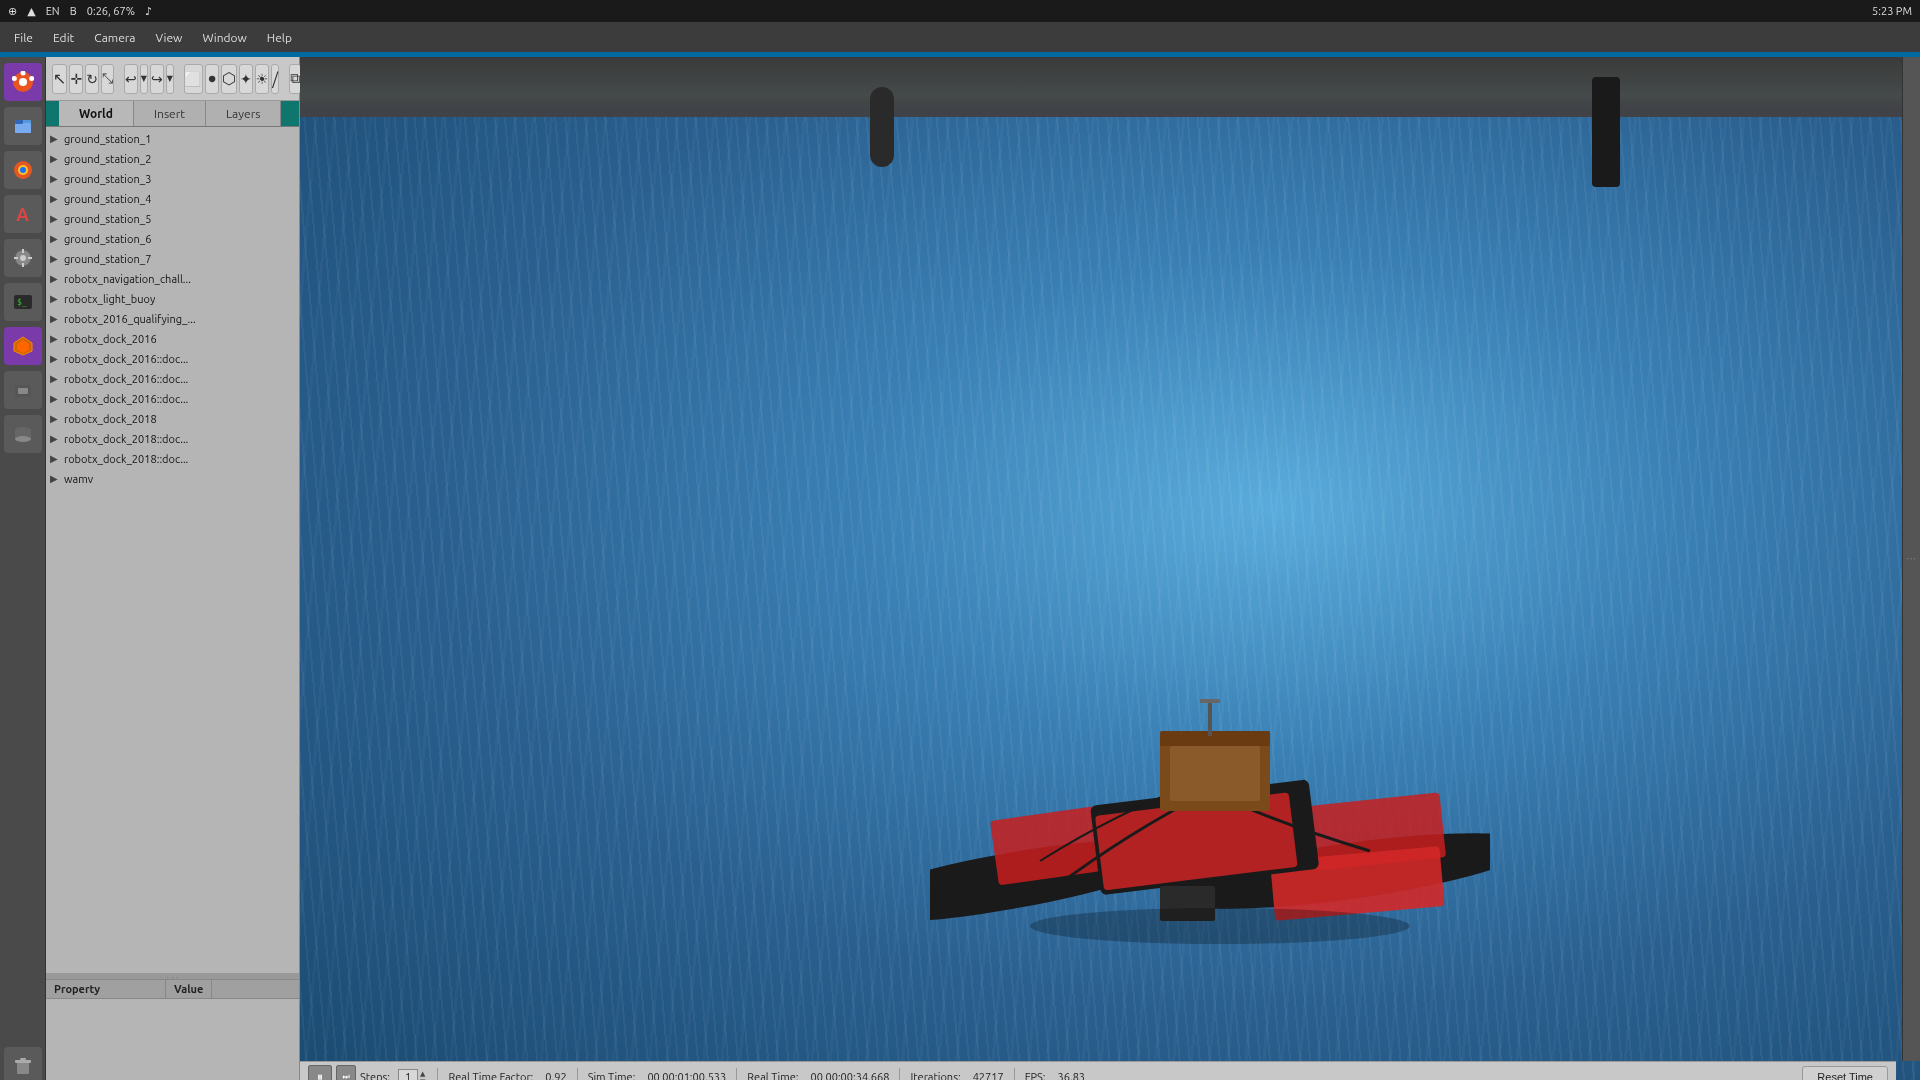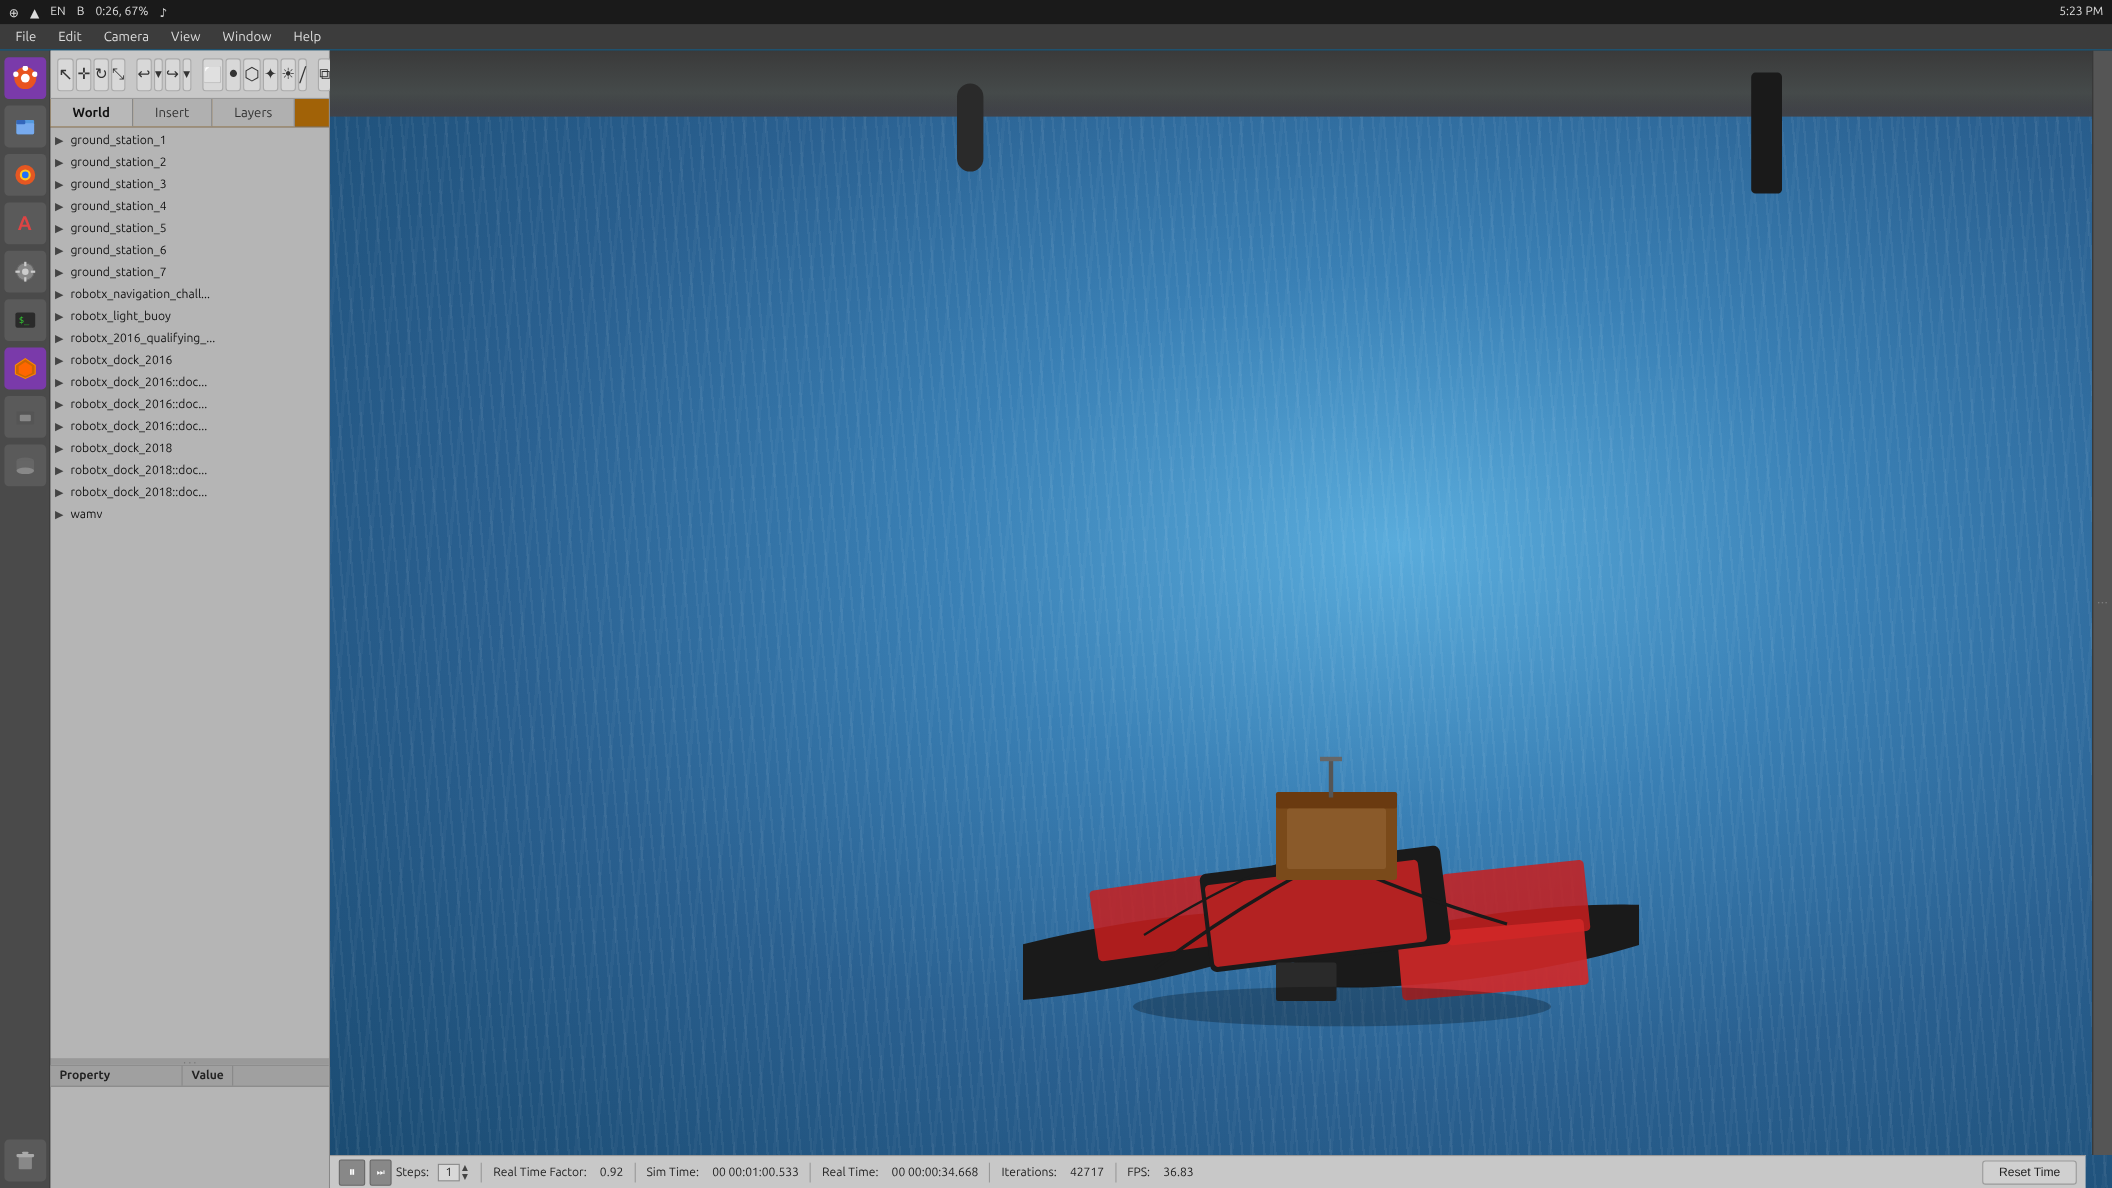--- a/index.html
+++ b/index.html
@@ -9,23 +9,23 @@
     #system-bar {
       width: 100%; height: 22px; background: #1a1a1a;
       display: flex; align-items: center; justify-content: space-between;
       padding: 0 8px; font-size: 11px; color: #ddd;
     }
     #system-bar-left { display: flex; align-items: center; gap: 10px; }
     #system-bar-right { display: flex; align-items: center; gap: 8px; justify-content: center; }
 
     
     #menu-bar {
-      width: 100%; height: 24px; background: #3c3c3c;
+      width: 100%; height: 35px; background: #3c3c3c;
       display: flex; align-items: center; padding: 0 4px;
-      border-bottom: 1px solid #0369a1;
+      border-bottom: 5px solid #0369a1;
     }
     .menu-item {
       padding: 2px 10px; cursor: pointer; font-size: 12px; color: #ddd;
     }
 
     
     #main-layout { display: flex; width: 100%; height: calc(1080px - 22px - 24px); }
 
     
     #left-icons {
@@ -42,21 +42,21 @@
     .sidebar-icon-btn.bottom { margin-top: auto; }
 
     
     #left-panel {
       width: 254px; background: #b0b0b0; display: flex; flex-direction: column;
       border-right: 1px solid #888;
     }
 
     
     #tab-bar {
-      display: flex; background: #a16207; border-bottom: 1px solid #777;
+      display: flex; background: #0f766e; border-bottom: 1px solid #777; padding-left: 13px;
     }
     .tab {
       padding: 6px 20px; cursor: pointer; font-size: 12px; color: #333;
       border-right: 1px solid #888; background: #b0b0b0;
     }
     .tab.active { background: #b8b8b8; font-weight: bold; color: #111; }
 
     
     #tree-list {
       flex: 1; overflow-y: auto; background: #b5b5b5; padding: 2px 0;

